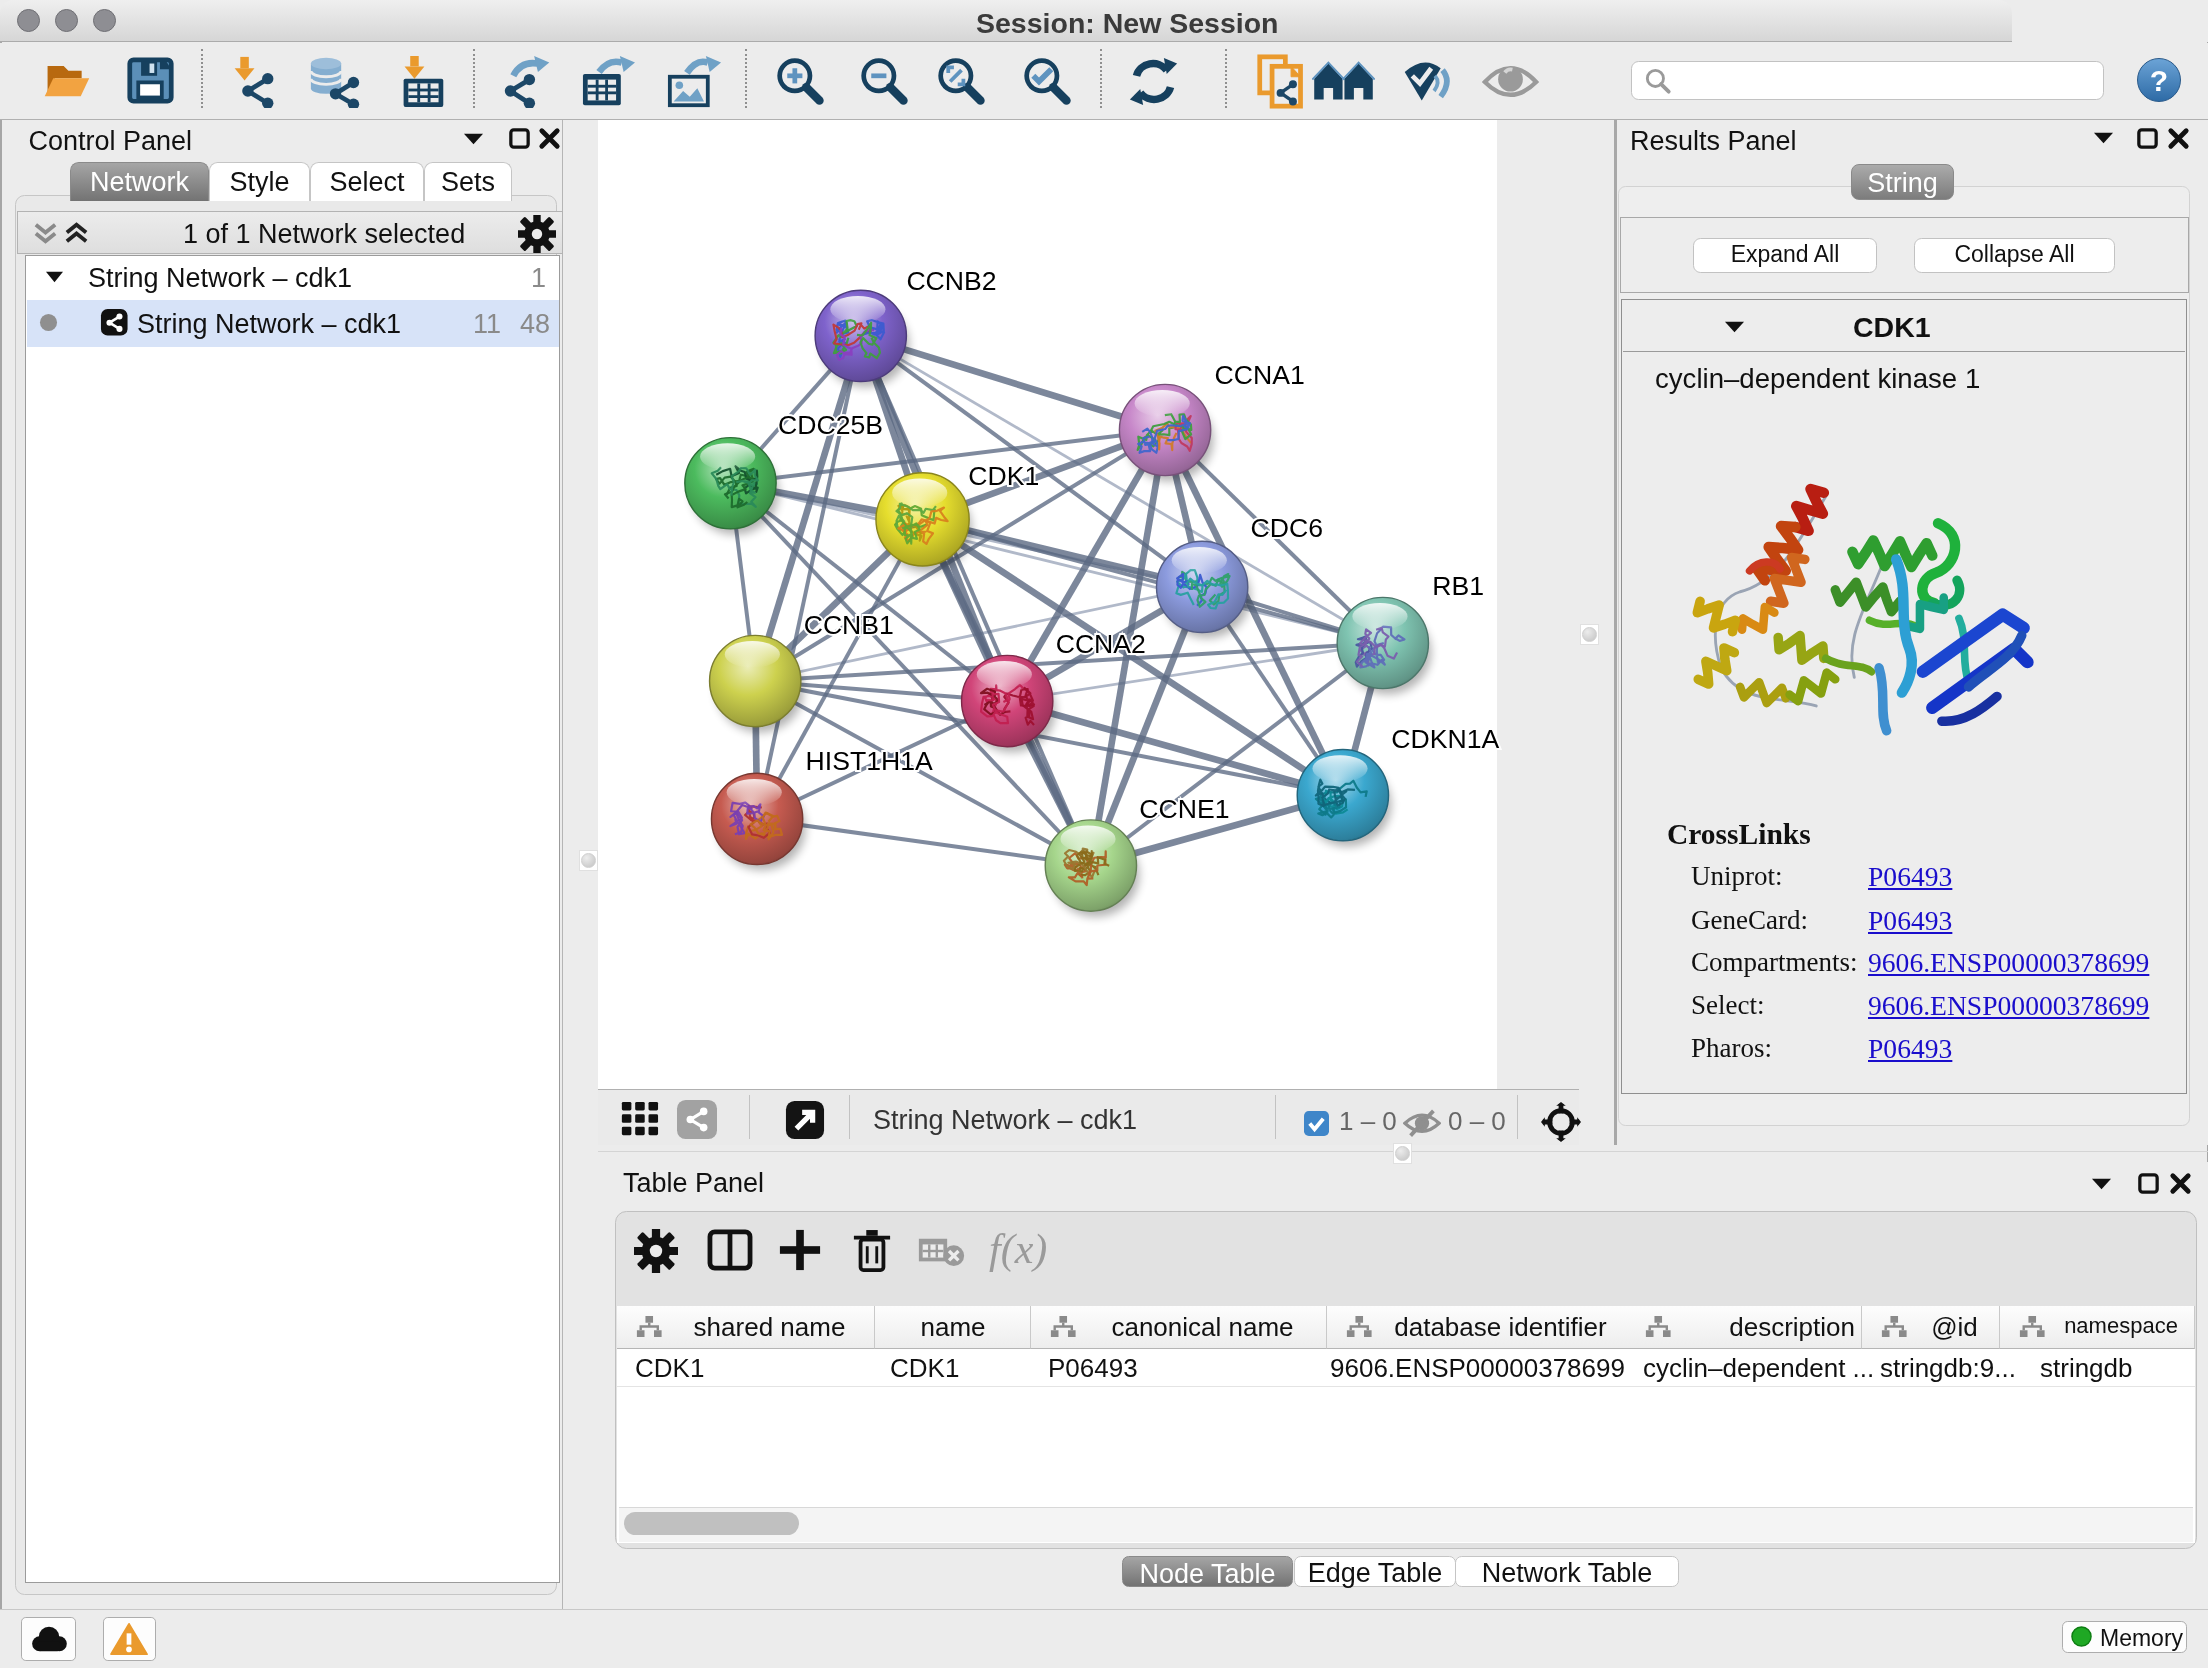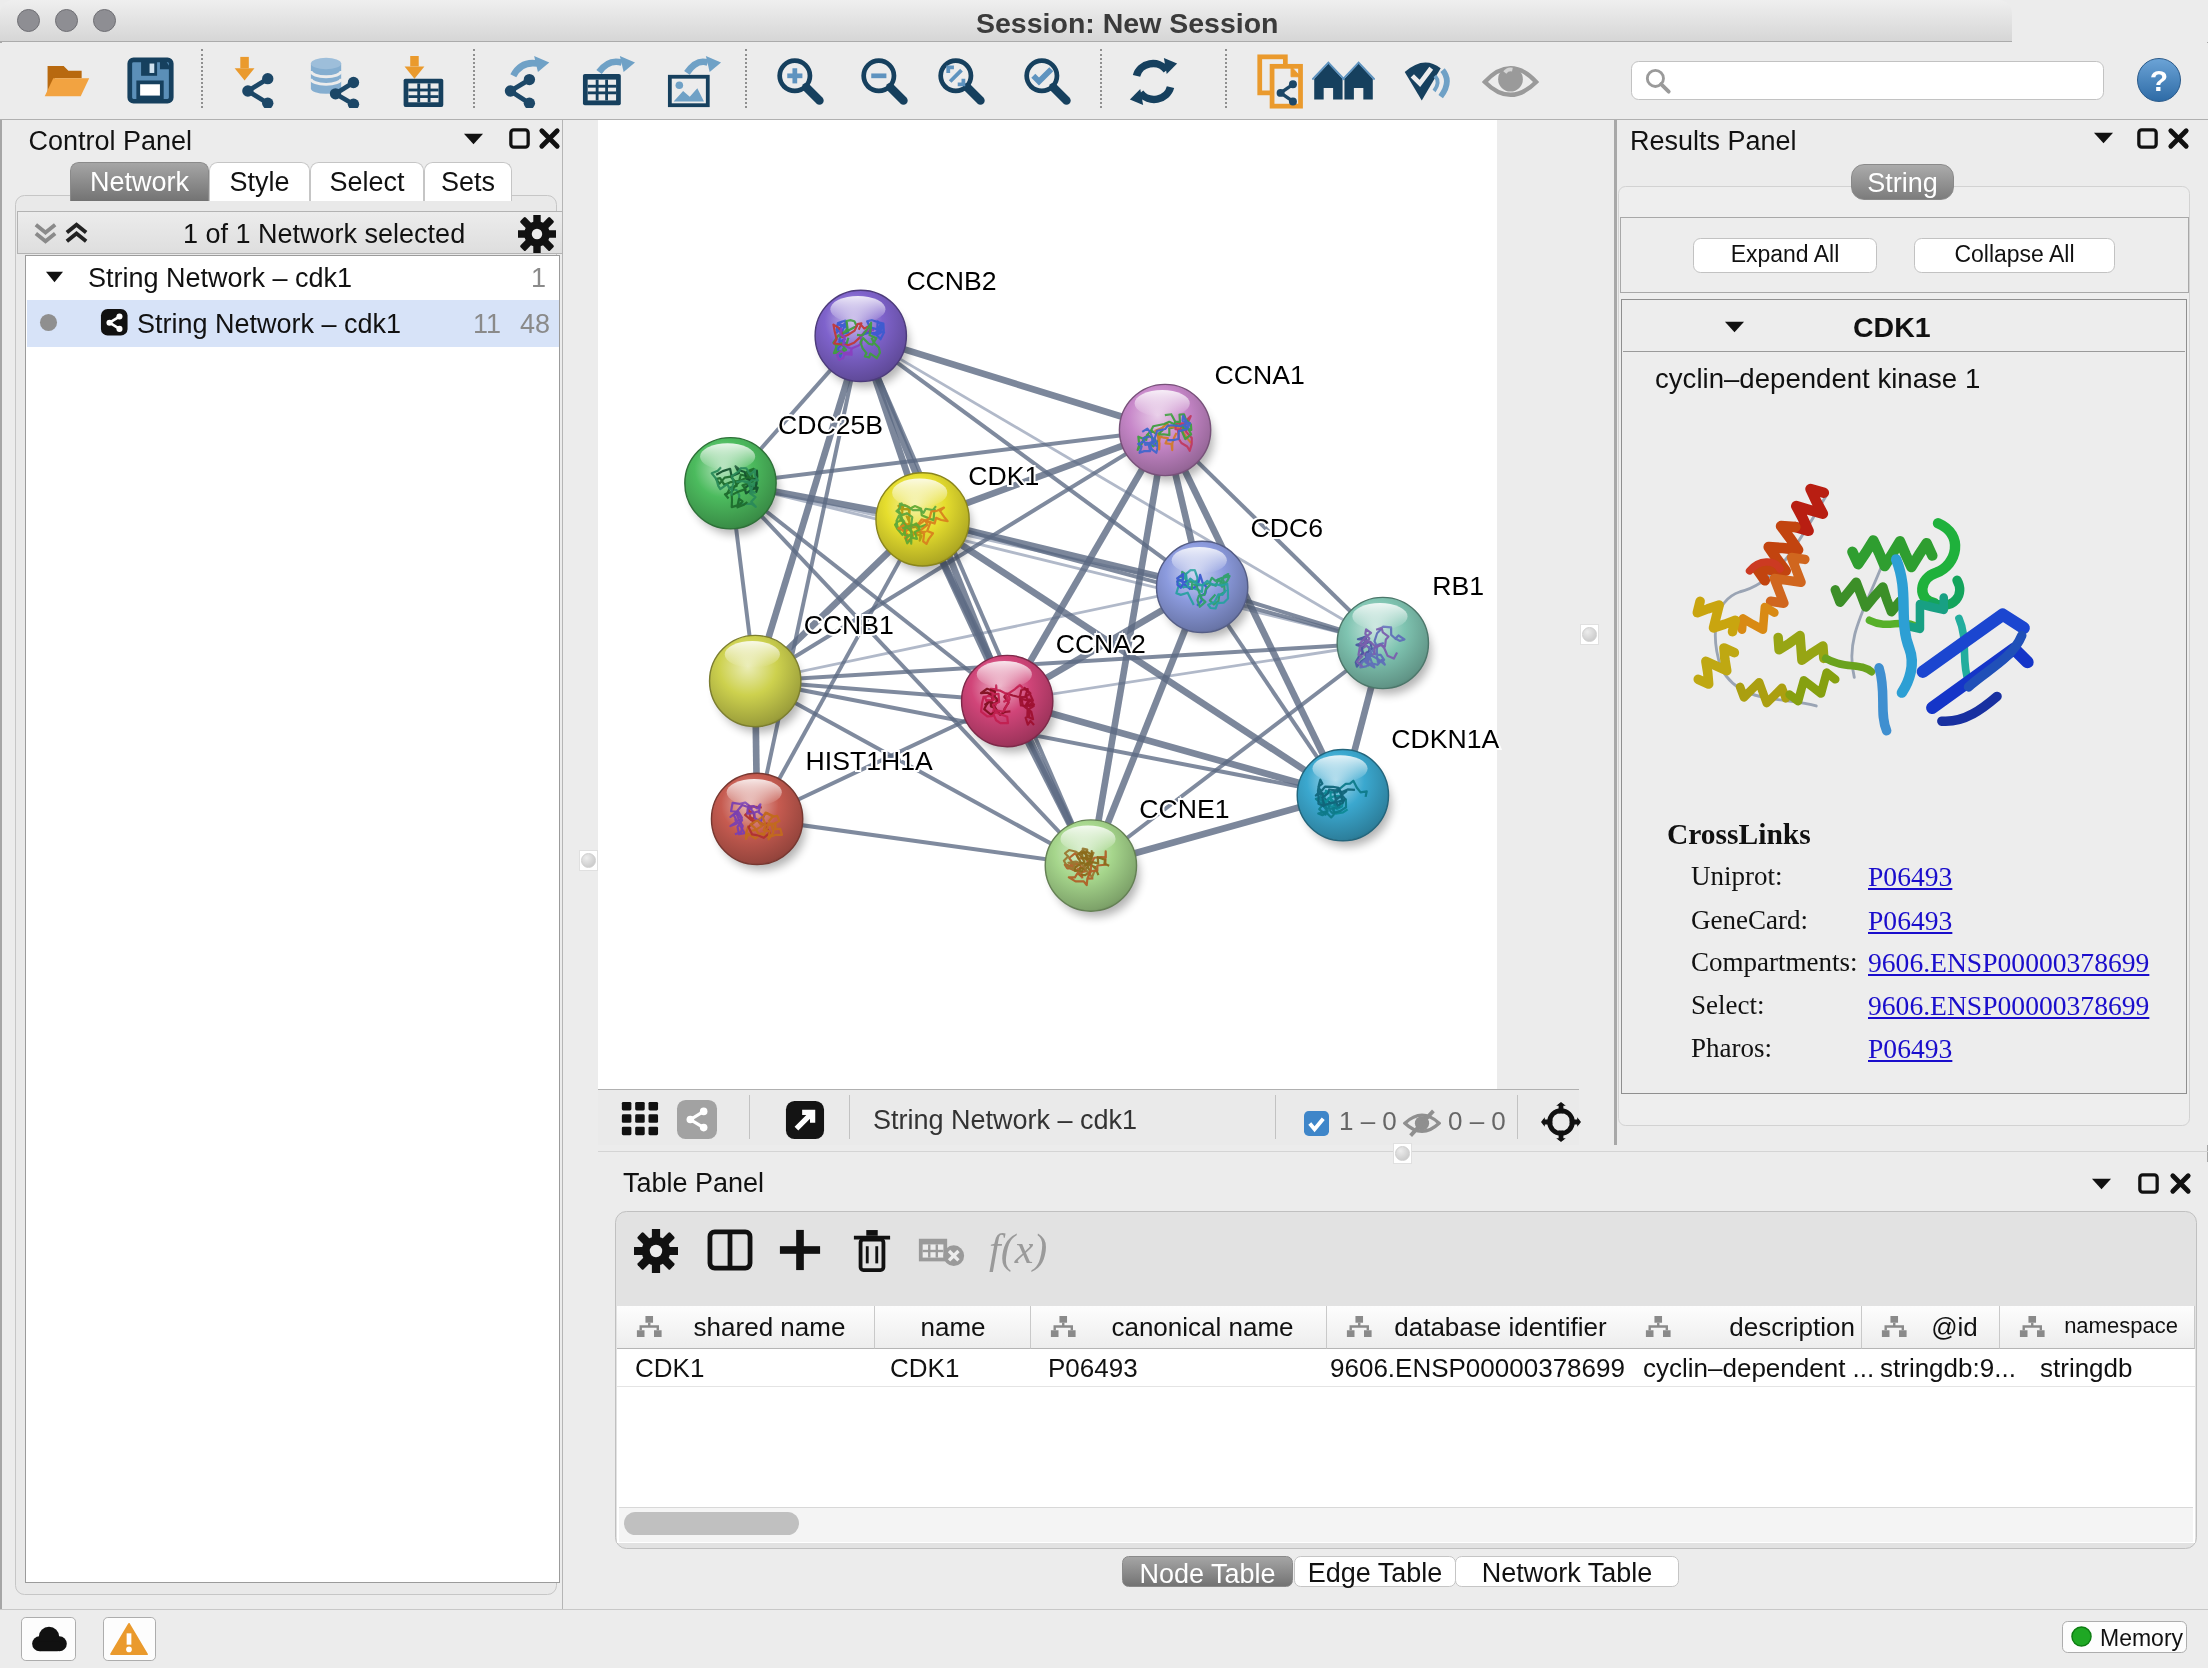--- a/index.html
+++ b/index.html
@@ -18,21 +18,21 @@
 #cpsub{position:absolute;left:15px;top:195px;width:542px;height:1400px;background:#e9e9e9;border:1.9px solid #c6c6c6;border-radius:9.5px}
 .tab{position:absolute;top:162px;height:39px;border:1.9px solid #c5c5c5;border-bottom:none;border-radius:8.6px 8.6px 0 0;background:#fff;text-align:center;font-size:27px;padding-top:3.8px}
 .tabsel{background:linear-gradient(180deg,#a5a5a5,#737373);color:#fff;border-color:#8a8a8a}
 #cphead{position:absolute;left:17px;top:211px;width:546px;height:43px;background:linear-gradient(180deg,#ececec,#dedede);border:1px solid #b3b3b3}
 #cptree{position:absolute;left:25px;top:255px;width:535px;height:1328px;background:#fff;border:1.9px solid #9b9b9b}
 #rpanel{position:absolute;left:1614px;top:120px;width:594px;height:1025px;background:#ececec;border-left:3.8px solid #a8a8a8}
 #rbox{position:absolute;left:1618px;top:186px;width:572px;height:940px;background:#eeeeee;border:1.9px solid #d2d2d2;border-radius:7.6px}
 #rbox1{position:absolute;left:1620px;top:217px;width:569px;height:76px;background:#ededed;border:1.9px solid #a8a8a8}
 #rbox2{position:absolute;left:1621px;top:299px;width:566px;height:795px;background:#ededed;border:1.9px solid #8f8f8f}
 .btn{position:absolute;background:#fff;border:1.9px solid #c2c2c2;border-radius:7.6px;text-align:center;font-size:23px}
-#stringtab{position:absolute;left:1851px;top:164px;width:103px;height:36px;background:linear-gradient(180deg,#ababab,#7c7c7c);border:1px solid #8a8a8a;border-radius:13px;color:#fff;text-align:center;font-size:27px;padding-top:2.9px}
+#stringtab{position:absolute;left:1851px;top:164px;width:103px;height:36px;background:linear-gradient(180deg,#ababab,#7c7c7c);border:1px solid #8a8a8a;border-radius:8px;color:#fff;text-align:center;font-size:27px;padding-top:2.9px}
 #tpanel{position:absolute;left:565px;top:1162px;width:1644px;height:447px;background:#ececec}
 #tbox{position:absolute;left:615px;top:1211px;width:1582px;height:338px;background:#e2e2e2;border:1.9px solid #c0c0c0;border-radius:11.4px}
 #ttable{position:absolute;left:617px;top:1306px;width:1578px;height:237px;background:#fff;border-top:1.9px solid #b0b0b0}
 .th{position:absolute;top:0;height:43px;background:linear-gradient(180deg,#fdfdfd,#ededed);border-right:1.9px solid #c9c9c9;border-bottom:1.9px solid #b5b5b5}
 .serif{font-family:"Liberation Serif",serif}
 a.lnk{color:#1a0dcc;text-decoration:underline}
 #footer{position:absolute;left:0;top:1609px;width:2208px;height:59px;background:#ececec;border-top:1.9px solid #c8c8c8}
 .gray{color:#8a8a8a}
 </style></head><body>
 <div style="position:absolute;left:0;top:42px;width:1.9px;height:1626px;background:#a6a6a6"></div>

